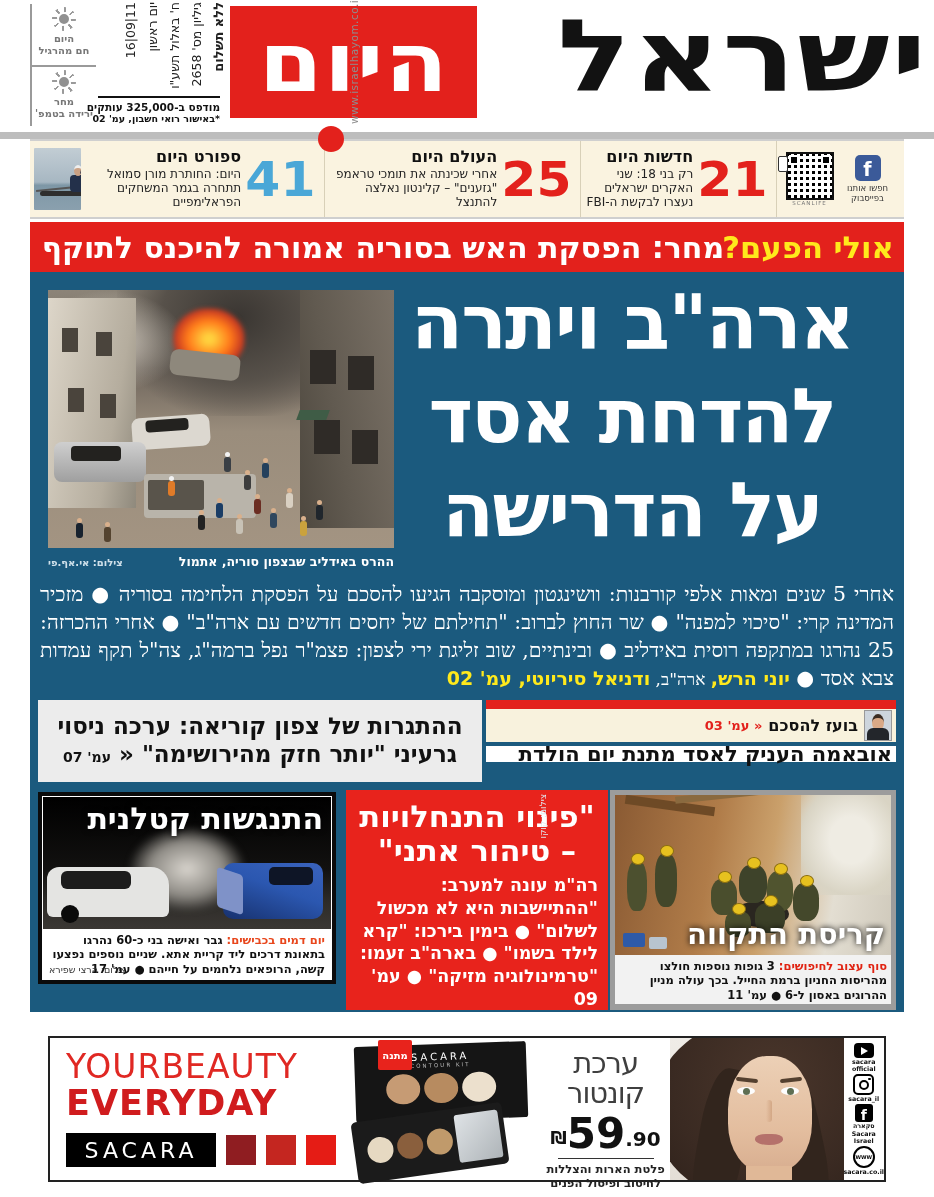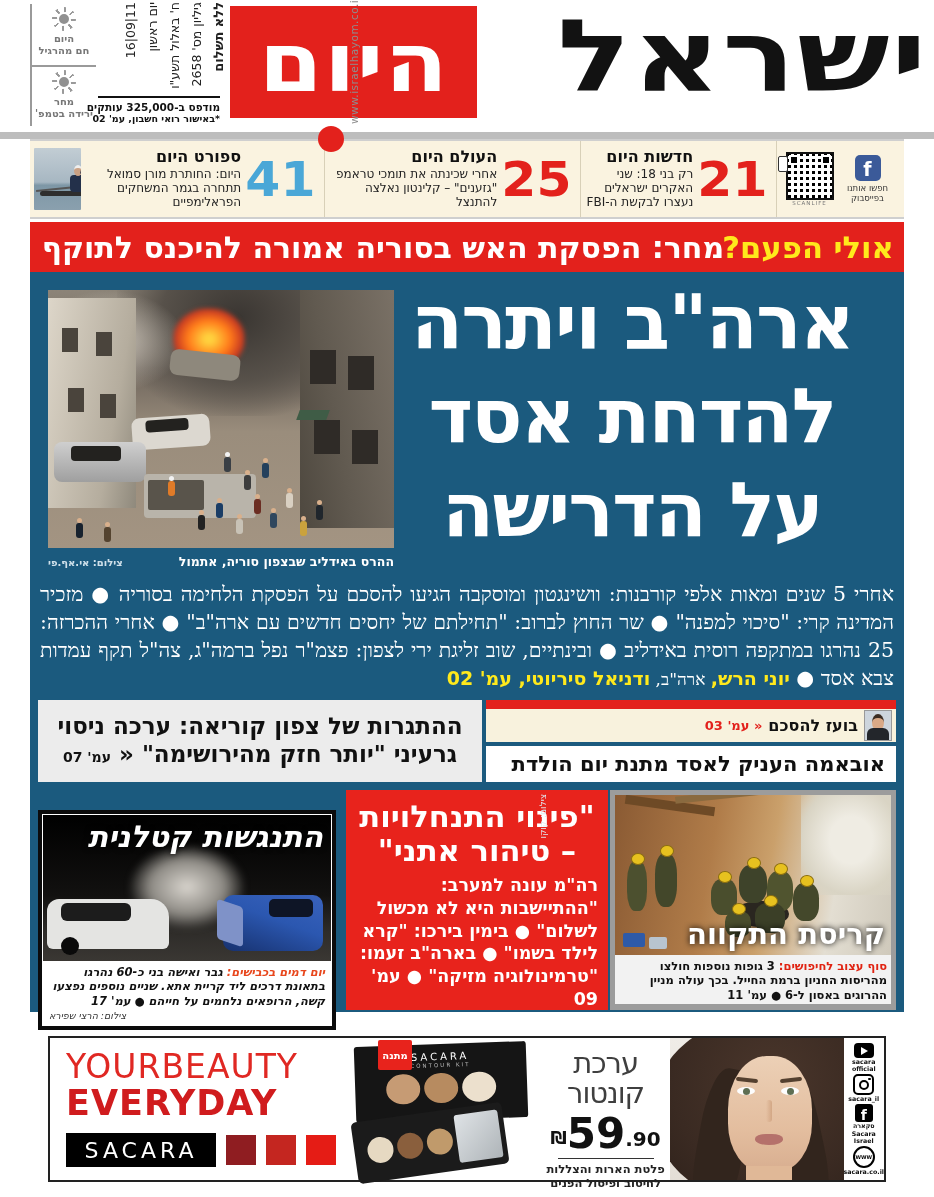--- a/index.html
+++ b/index.html
@@ -107,24 +107,24 @@
   .nk-box .t{font-size:23px;font-weight:800;color:#111;line-height:1.2;}
   .nk-box .p{font-size:14px;font-weight:800;color:#111;}
   .bismut{position:absolute;right:8px;top:428px;width:410px;height:82px;}
   .bis-red{height:9px;background:#e3211c;}
   .bis-strip{height:33px;background:#f8f2dd;display:flex;align-items:center;padding:0 4px;gap:6px;}
   .portrait{width:26px;height:29px;background:#cdd5dd;position:relative;overflow:hidden;border:1px solid #999;}
   .portrait .head{position:absolute;top:3px;left:7px;width:12px;height:13px;border-radius:50%;background:#d9a987;border-top:4px solid #3a2c22;}
   .portrait .suit{position:absolute;bottom:0;left:2px;width:22px;height:12px;background:#23262b;border-radius:6px 6px 0 0;}
   .bis-name{font-size:16px;font-weight:800;color:#111;}
   .bis-page{font-size:13px;font-weight:800;color:#e3211c;}
-  .bis-headline{margin-top:4px;height:36px;background:#fff;display:flex;align-items:center;
-                padding:0 11px;font-size:21px;font-weight:800;color:#111;}
+  .bis-headline{margin-top:4px;height:16px;background:#fff;display:flex;align-items:center;
+                padding:0 4px;font-size:21px;font-weight:800;color:#111;}
   
-  .crash{position:absolute;left:8px;top:538px;width:298px;height:220px;background:#0b0b0b;padding:4px;box-sizing:border-box;font-style:italic;}
+  .crash{position:absolute;left:8px;top:520px;width:298px;height:192px;background:#0b0b0b;padding:4px;box-sizing:border-box;}
   .crash-inner{border:1px solid #fff;height:100%;box-sizing:border-box;display:flex;flex-direction:column;}
   .crash-photo{position:relative;height:146px;overflow:hidden;background:linear-gradient(180deg,#000 0%,#121110 55%,#2e2c29 80%,#3a3733 100%);}
   .crash-smoke{position:absolute;left:86px;top:30px;width:116px;height:84px;filter:blur(3px);
       background:radial-gradient(ellipse,#d8d4cd 0%,#8d8a84 45%,transparent 72%);}
   .whitecar{position:absolute;left:4px;bottom:12px;width:122px;height:50px;background:#e4e4e2;border-radius:12px 18px 6px 6px;}
   .whitecar .win{position:absolute;left:14px;top:4px;width:70px;height:18px;background:#1c1c1c;border-radius:6px;}
   .whitecar .wheel{position:absolute;left:14px;bottom:-6px;width:18px;height:18px;border-radius:50%;background:#0a0a0a;}
   .bluecar{position:absolute;right:8px;bottom:10px;width:100px;height:56px;border-radius:10px;
       background:linear-gradient(200deg,#3a63bd 0%,#2b57b0 45%,#17316e 100%);}
   .bluecar .crush{position:absolute;left:-6px;top:8px;width:26px;height:40px;background:#7f92c8;transform:skewY(18deg);border-radius:4px;}

